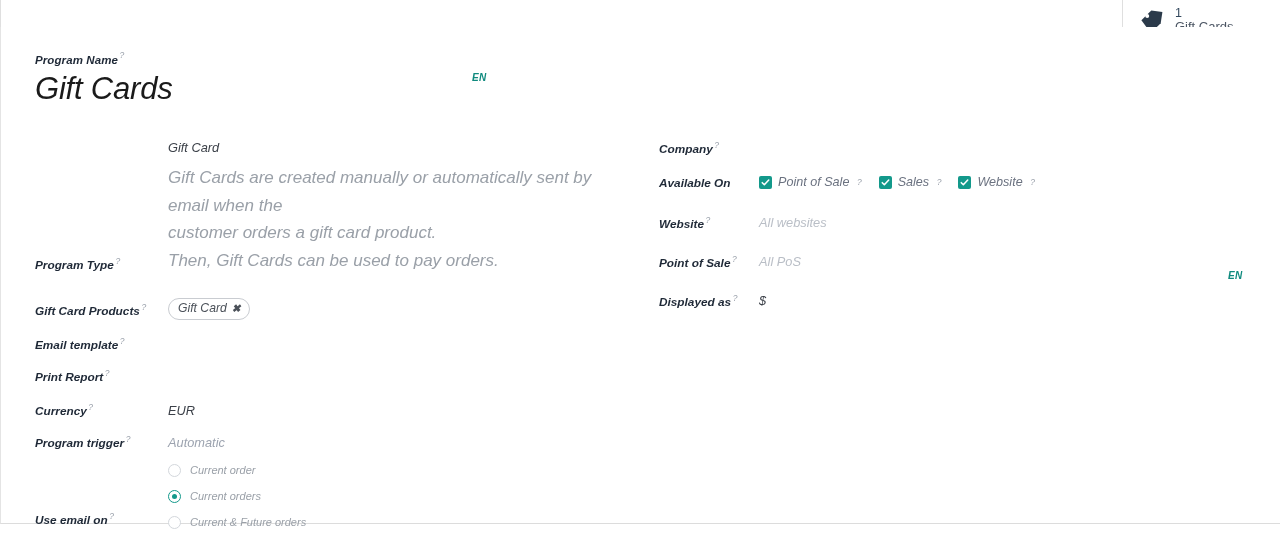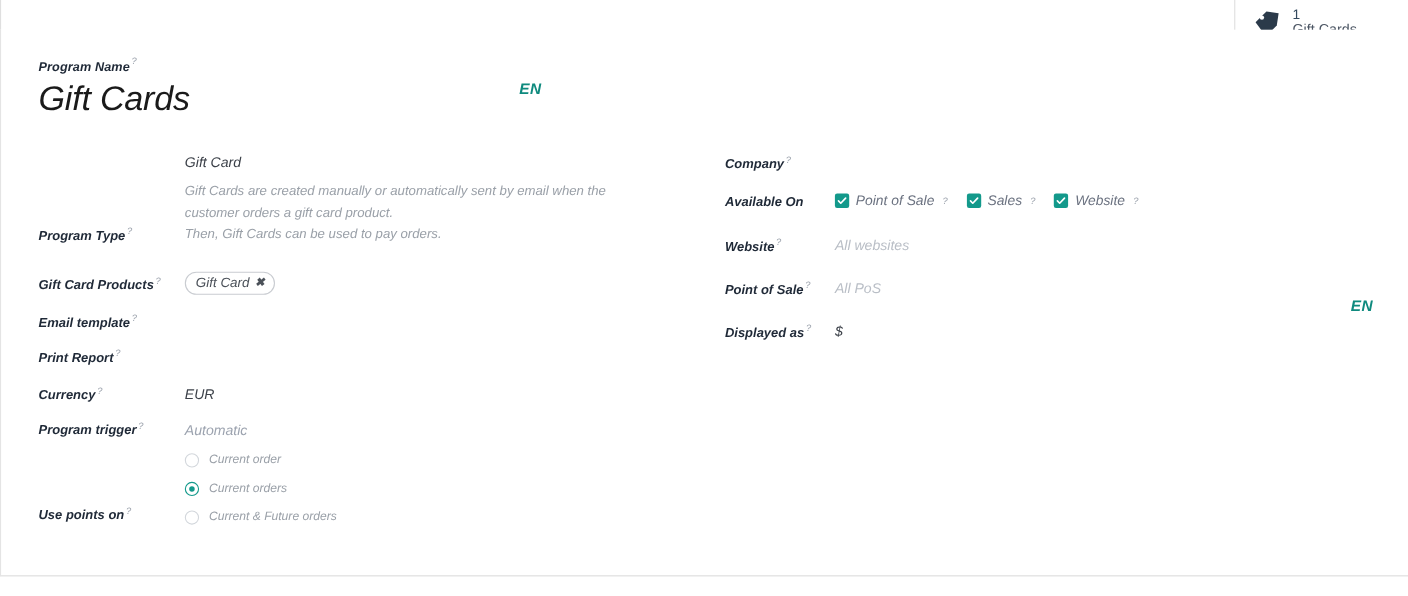--- a/index.html
+++ b/index.html
@@ -66,21 +66,21 @@
   .qmark {
     font-size: 8.5px; color: #9aa1ab; vertical-align: super;
     margin-left: 1.5px; font-weight: 400;
   }
   .title-value {
     font-size: 31px; font-weight: 400; color: #1a1a1a;
     line-height: 1.08; margin-top: 4px; letter-spacing: -.2px;
   }
   .lang-badge {
     position: absolute;
-    font-size: 14px; font-weight: 700; color: #0f8a7e;
+    font-size: 10px; font-weight: 700; color: #0f8a7e;
     letter-spacing: .4px; cursor: pointer;
   }
   #lang-title { left: 471px; top: 45px; }
   #lang-displayed { left: 1227px; top: 243px; }
 
   
   .col-left  { position: absolute; left: 34px;  top: 110px; width: 600px; }
   .col-right { position: absolute; left: 658px; top: 110px; width: 600px; }
 
   .frow { display: flex; align-items: flex-start; min-height: 22px; }
@@ -97,21 +97,21 @@
 
   .fvalue {
     flex: 1 1 auto;
     font-size: 12.8px; color: #3c4149;
     line-height: 1.5; padding-top: 1px;
   }
   .fvalue.muted  { color: #9ca3af; }
   .fvalue.placeholder { color: #b9bec6; }
 
   .desc {
-    font-size: 12px; color: #9aa0a8; line-height: 1.62;
+    font-size: 17px; color: #9aa0a8; line-height: 1.62;
     margin-top: 7px;
   }
   .desc-line { display: block; }
 
   
   .chip {
     display: inline-flex; align-items: center; gap: 5px;
     border: 1px solid #c9ccd1; border-radius: 11px;
     padding: 1px 8px 2px 9px;
     font-size: 12.2px; color: #4b5159;
@@ -229,21 +229,21 @@
 
       <div class="frow" style="margin-top:9px">
         <div class="flabel">
           <span>Program trigger</span><span class="qmark">?</span>
         </div>
         <div class="fvalue muted">Automatic</div>
       </div>
 
       <div class="frow" style="margin-top:9px">
         <div class="flabel">
-          <span>Use points on</span><span class="qmark">?</span>
+          <span>Use email on</span><span class="qmark">?</span>
         </div>
         <div class="radios">
           <div class="radio-item">
             <span class="rdot"></span>
             <span class="radio-label">Current order</span>
           </div>
           <div class="radio-item">
             <span class="rdot checked"></span>
             <span class="radio-label">Current orders</span>
           </div>

